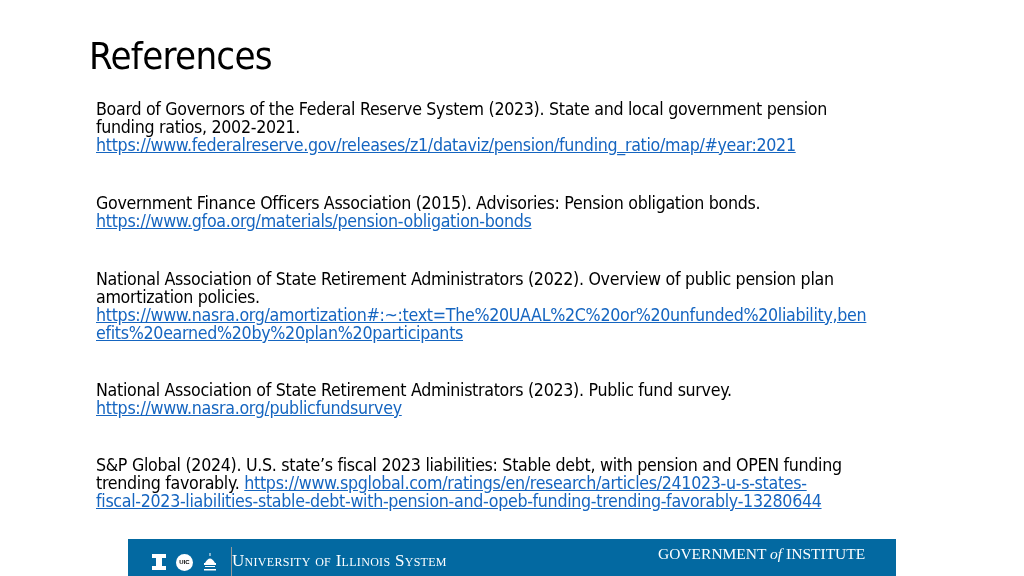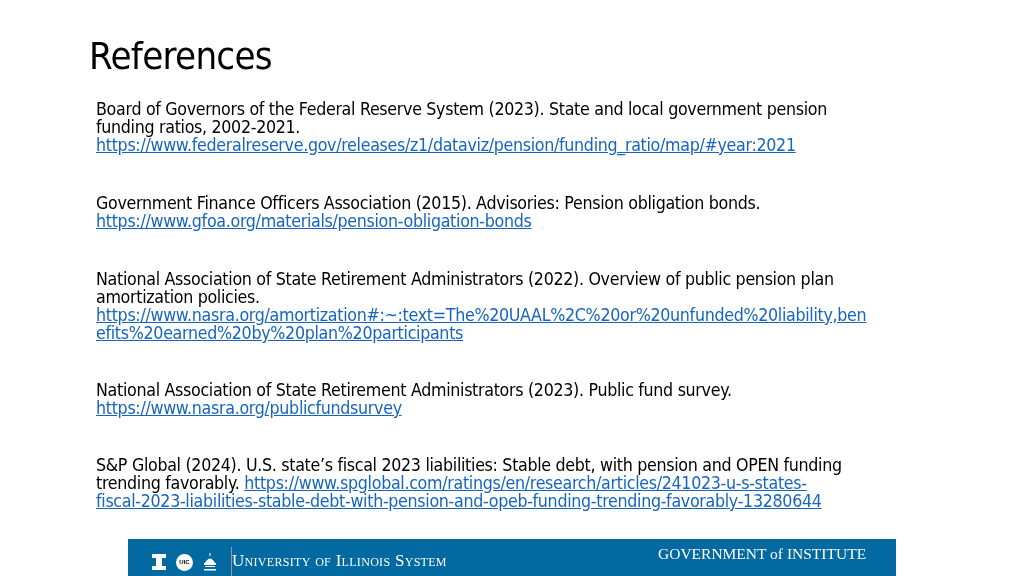--- a/index.html
+++ b/index.html
@@ -102,21 +102,21 @@
     }
     .igpa-name {
       position: absolute;
       left: 530px;
       top: 6px;
       font-family: "Liberation Serif", "DejaVu Serif", serif;
       font-size: 15.5px;
       line-height: 18px;
       white-space: nowrap;
     }
-    .igpa-name .it { }
+    .igpa-name .it { font-style: italic; }
   </style>
 </head>
 <body>
 
 <h1 class="slide-title">References</h1>
 
 <div class="refs">
 
   <div class="ref" style="top:0px;">
     <span class="line">Board of Governors of the Federal Reserve System (2023). State and local government pension</span>

